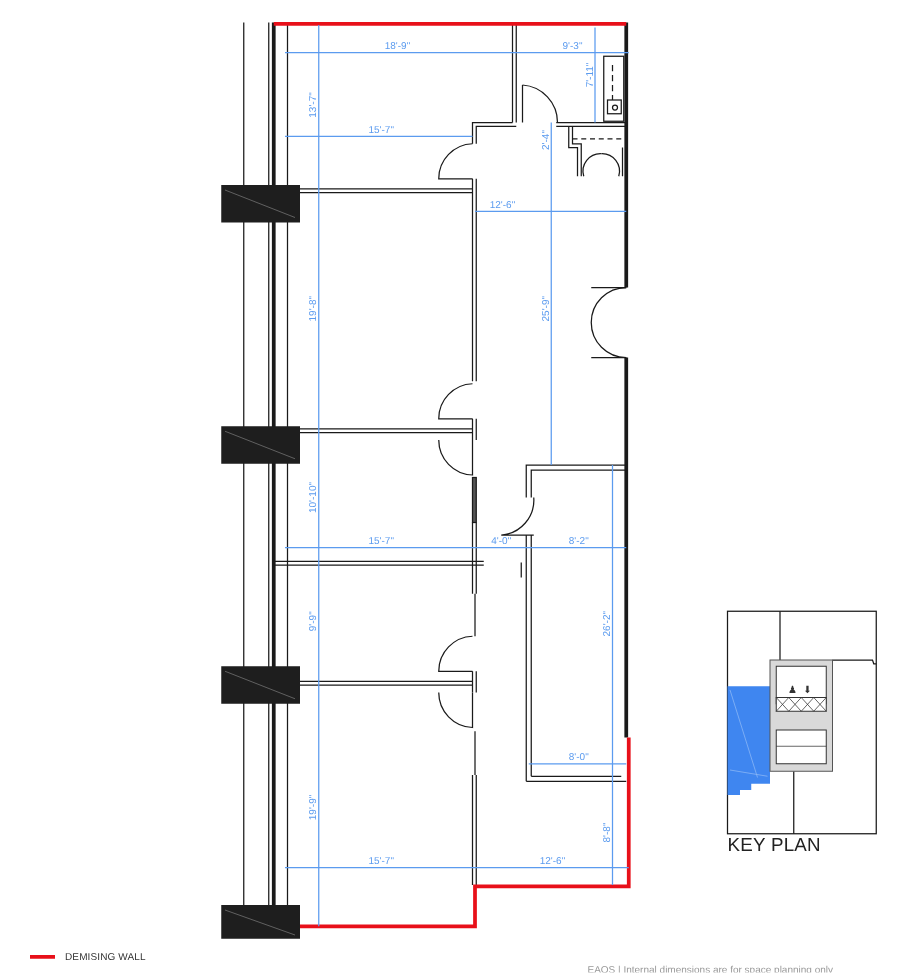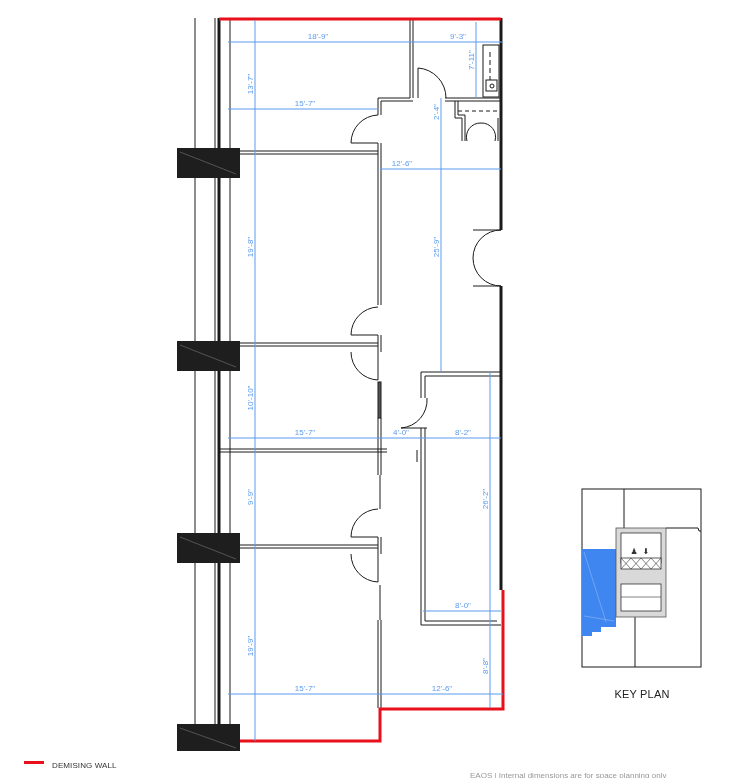--- a/index.html
+++ b/index.html
@@ -1,20 +1,20 @@
 <!DOCTYPE html>
 <html><head>
 <meta charset="utf-8">
 <style>
   html, body { margin: 0; padding: 0; background: #ffffff; }
   body { width: 735px; height: 778px; position: relative; overflow: hidden; font-family: "Liberation Sans", sans-serif; }
   #plan { position: absolute; left: 0; top: 0; width: 735px; height: 778px; }
   .dim { font-family: "Liberation Sans", sans-serif; font-size: 8px; fill: #5b9bef; }
-  .keyplan-label { position: absolute; left: 582px; top: 688px; width: 120px; text-align: center; font-size: 11px; color: #222; letter-spacing: 0.2px; }
-  .legend { position: absolute; left: 24px; top: 761px; display: flex; gap: 8px; }
+  .keyplan-label { position: absolute; left: 582px; top: 668px; width: 120px; font-size: 15px; color: #222; letter-spacing: 0.2px; }
+  .legend { position: absolute; left: 24px; top: 761px; display: flex; align-items: center; gap: 8px; }
   .legend-swatch { width: 20px; height: 3px; background: #e8101a; }
   .legend-label { font-size: 8px; color: #333; letter-spacing: 0.1px; }
   .footnote { position: absolute; left: 470px; top: 771px; font-size: 8px; color: #999; white-space: nowrap; }
 </style>
 </head>
 <body>
 
 <svg id="plan" viewBox="0 0 735 778" xmlns="http://www.w3.org/2000/svg">
 
   <g stroke="#1a1a1a" fill="none">

